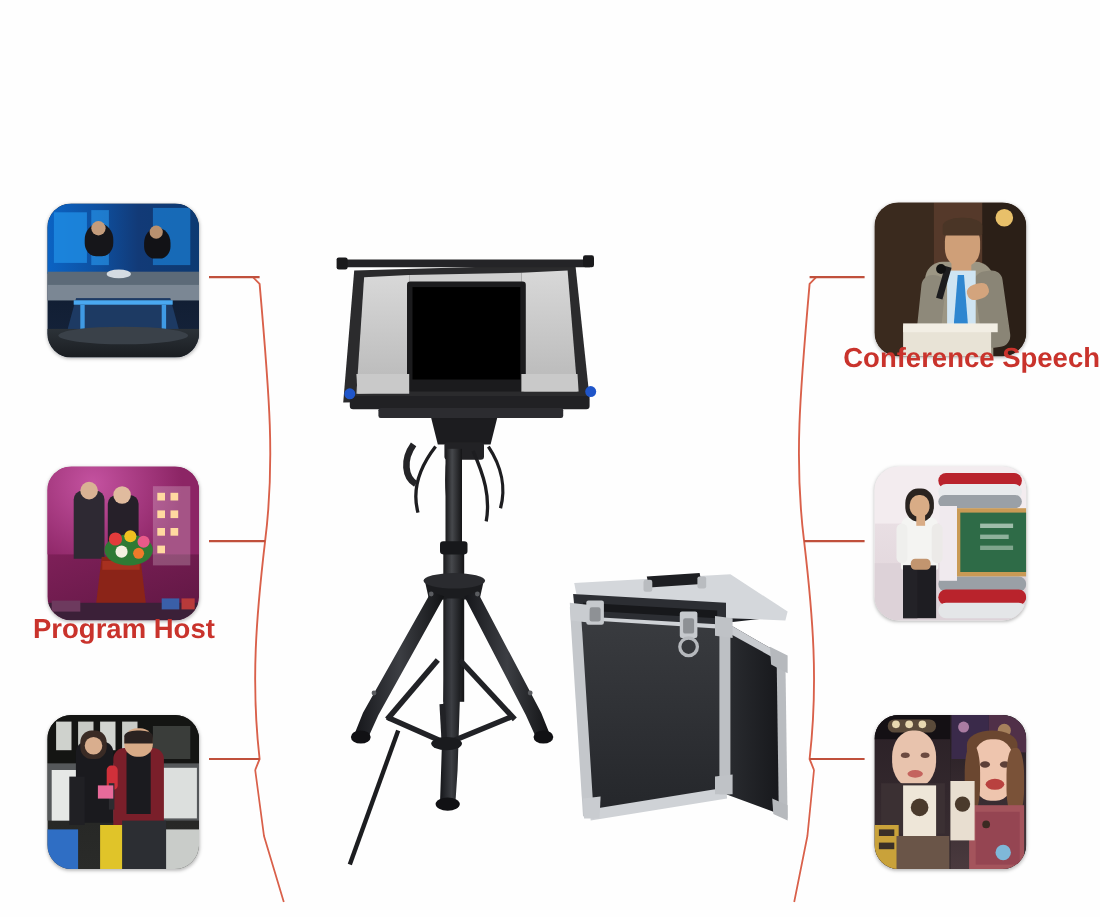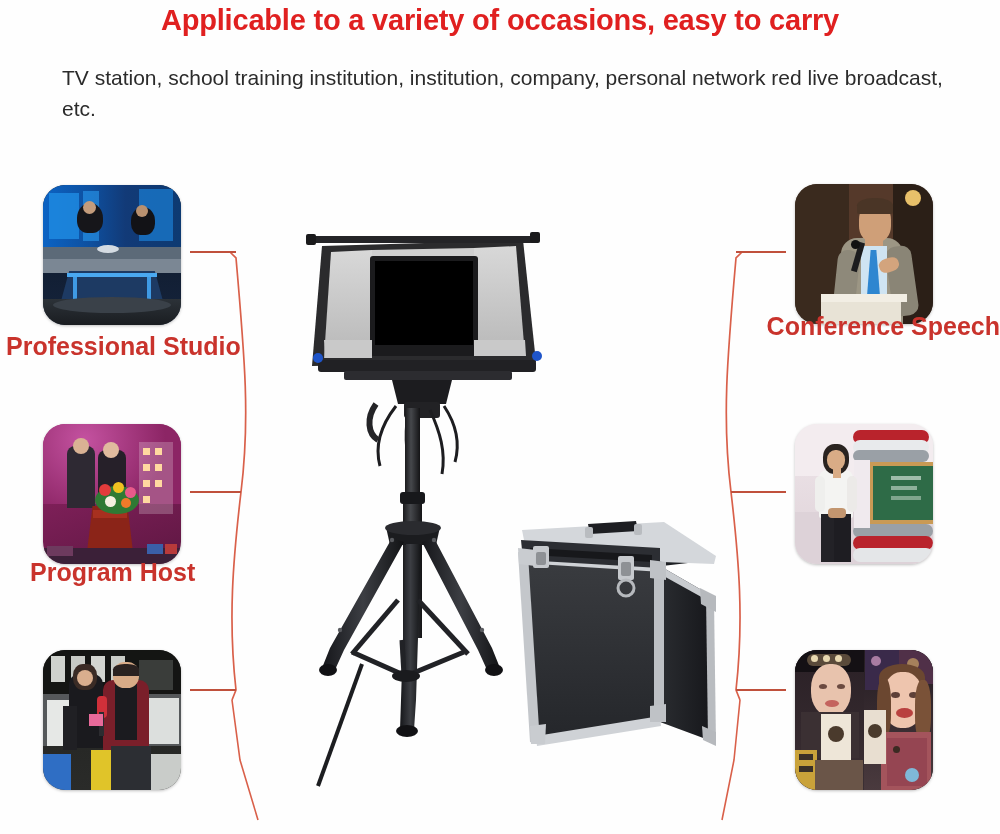--- a/index.html
+++ b/index.html
@@ -75,22 +75,20 @@
   }
 
   
   #product { position: absolute; left: 0; top: 0; width: 1000px; height: 834px; }
 </style>
 </head>
 <body>
 
 <div id="page">
 
-  <div id="title">Applicable to a variety of occasions, easy to carry</div>
-  <div id="subtitle">TV station, school training institution, institution, company, personal network red live broadcast, etc.</div>
 
   <svg id="connectors" viewBox="0 0 1000 834">
 
     <path d="M 230 252 L 236 258 C 245 360 250 420 241 492 C 233 560 228 620 236 690 L 232 700" fill="none" stroke="#d9604a" stroke-width="1.7"></path>
     <line x1="190" y1="252" x2="236" y2="252" stroke="#c0503c" stroke-width="2"></line>
     <line x1="190" y1="492" x2="241" y2="492" stroke="#c0503c" stroke-width="2"></line>
     <line x1="190" y1="690" x2="236" y2="690" stroke="#c0503c" stroke-width="2"></line>
     <path d="M 232 700 L 240 760 L 258 820" fill="none" stroke="#d9604a" stroke-width="1.6"></path>
 
     <path d="M 742 252 L 736 258 C 727 360 722 420 731 492 C 739 560 744 620 736 690 L 740 700" fill="none" stroke="#d9604a" stroke-width="1.7"></path>
@@ -259,21 +257,20 @@
       <div class="blob" style="left:0;top:74px;width:138px;height:14px;background:#7b8794;"></div>
       <div class="blob" style="left:18px;top:86px;width:102px;height:30px;background:#1d3a63;clip-path:polygon(8% 0,92% 0,100% 100%,0 100%);"></div>
       <div class="blob" style="left:24px;top:88px;width:90px;height:4px;background:#4aa8f0;"></div>
       <div class="blob" style="left:30px;top:92px;width:4px;height:24px;background:#3f9ae4;"></div>
       <div class="blob" style="left:104px;top:92px;width:4px;height:24px;background:#3f9ae4;"></div>
       <div class="blob" style="left:0;top:114px;width:138px;height:26px;background:linear-gradient(#2c3238,#1a1d21);"></div>
       <div class="blob" style="left:10px;top:112px;width:118px;height:16px;border-radius:50%;background:#3a4149;"></div>
       <div class="blob" style="left:54px;top:60px;width:22px;height:8px;border-radius:50%;background:#d4dbe2;"></div>
     </div>
   </div>
-  <div class="label" style="left:6px; top:332px;">Professional Studio</div>
 
   <div class="thumb" style="left:43px; top:424px;">
     <div class="scene" style="background:linear-gradient(160deg,#9c2a6e,#7c1f57 45%,#5e1742);">
       <div class="blob" style="left:0;top:0;width:138px;height:80px;background:radial-gradient(circle at 30% 20%,#c452a0,#8c2565 70%);"></div>
       <div class="blob" style="left:96px;top:18px;width:34px;height:72px;background:rgba(255,255,255,.22);"></div>
       <div class="blob" style="left:100px;top:24px;width:7px;height:7px;background:#ffd9a0;"></div>
       <div class="blob" style="left:112px;top:24px;width:7px;height:7px;background:#ffd9a0;"></div>
       <div class="blob" style="left:100px;top:40px;width:7px;height:7px;background:#ffd9a0;"></div>
       <div class="blob" style="left:112px;top:40px;width:7px;height:7px;background:#ffd9a0;"></div>
       <div class="blob" style="left:100px;top:56px;width:7px;height:7px;background:#ffd9a0;"></div>

